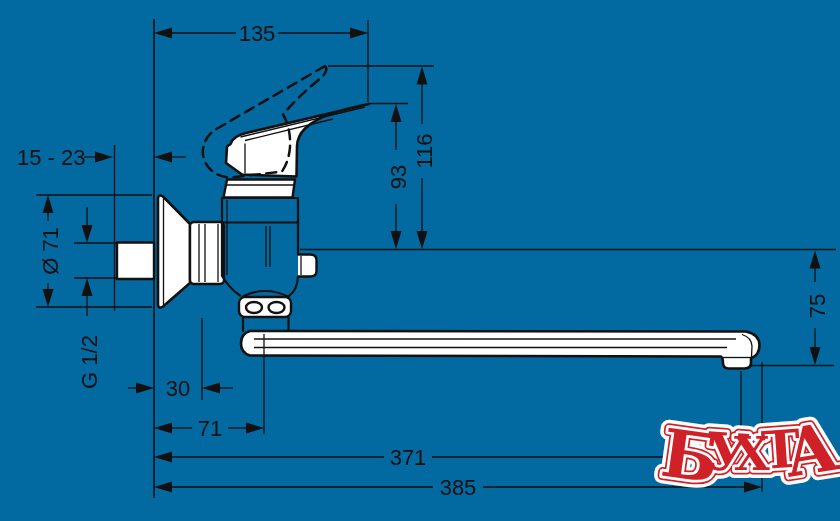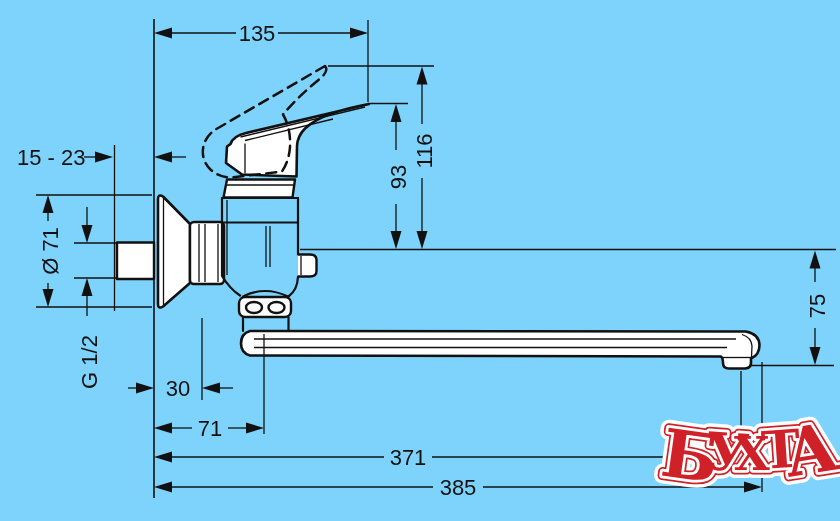--- a/index.html
+++ b/index.html
@@ -1,16 +1,16 @@
 <!DOCTYPE html>
 <html><head>
 <meta charset="utf-8">
 <style>
   html,body{margin:0;padding:0;background:#ffffff;}
-  .canvas{position:relative;width:840px;height:521px;background:#7dd3fc;overflow:hidden;}
+  .canvas{position:relative;width:840px;height:521px;background:#0369a1;overflow:hidden;}
   svg{display:block;}
   .dim{font-family:"Liberation Sans",sans-serif;font-size:22px;fill:#111;}
   .o2{stroke:#111;fill:none;stroke-width:2.2;stroke-linejoin:round;stroke-linecap:round;}
   .ow{stroke:#111;fill:#fff;stroke-width:2.6;stroke-linejoin:round;}
   .ow2{stroke:#111;fill:#fff;stroke-width:2.4;stroke-linejoin:round;}
   .t{stroke:#111;fill:none;stroke-width:1.3;}
   .m{stroke:#111;fill:none;stroke-width:1.8;}
   .dash{stroke:#111;fill:none;stroke-width:2.5;stroke-dasharray:10 6.5;stroke-linejoin:round;stroke-linecap:round;}
   .ar{fill:#111;stroke:none;}
   .wm{font-family:"DejaVu Serif",serif;font-weight:bold;}

